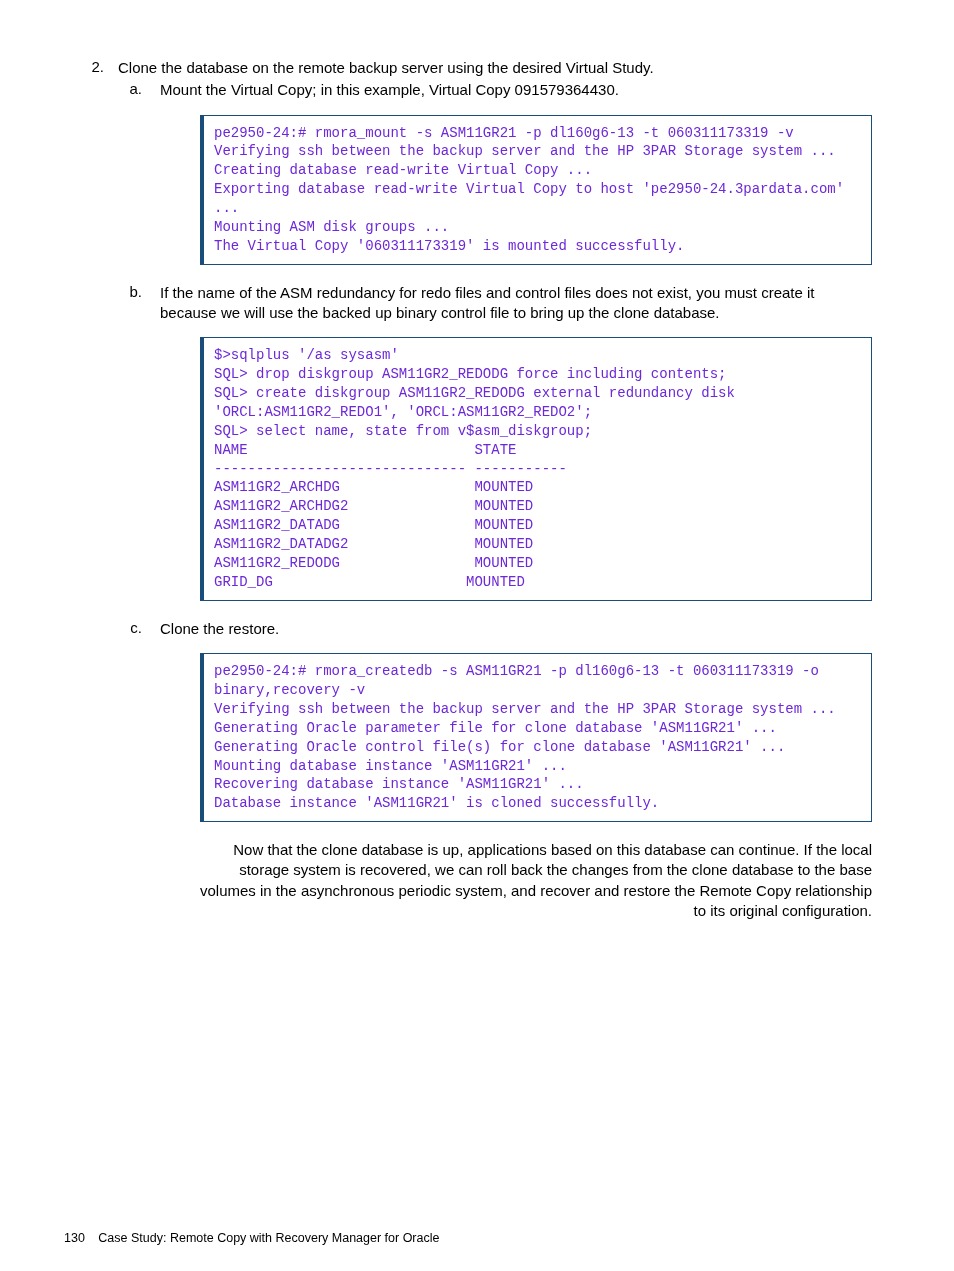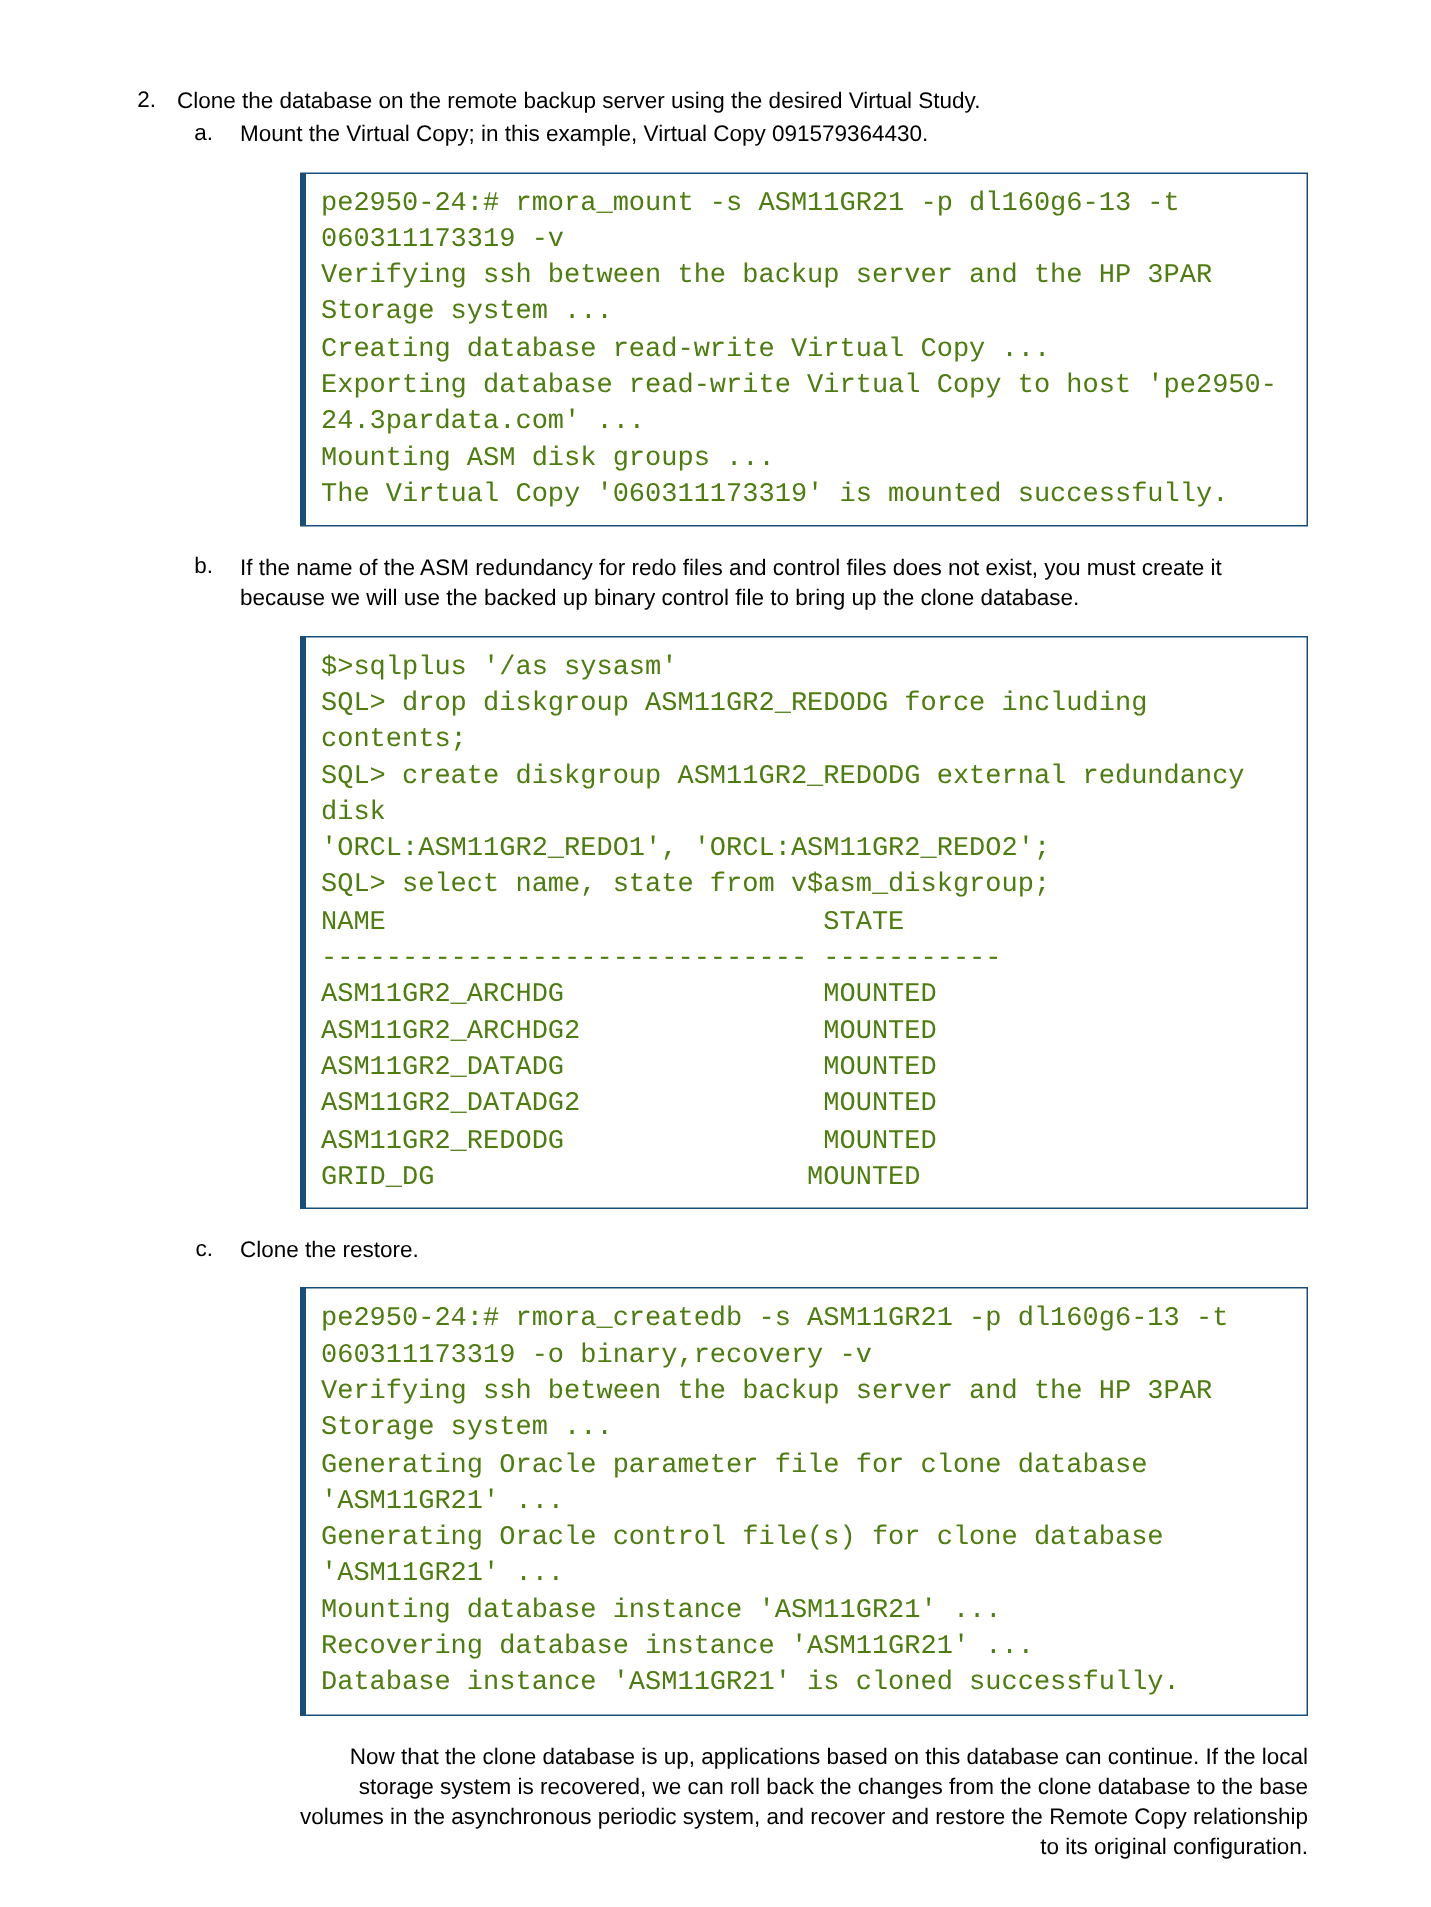--- a/index.html
+++ b/index.html
@@ -38,25 +38,25 @@
     padding-right: 18px;
     flex-shrink: 0;
   }
   .entry-text { flex: 1; line-height: 1.35; }
   .code-block {
     margin: 14px 0 18px 118px;
     border: 1px solid #1a4e7a;
     border-left: 4px solid #1a4e7a;
     padding: 8px 10px;
     font-family: "Courier New", Courier, monospace;
-    font-size: 18px;
+    font-size: 14px;
     line-height: 1.35;
     white-space: pre-wrap;
     word-break: break-word;
-    color: #4d7c0f;
+    color: #6d28d9;
   }
   .para {
     margin: 14px 0 0 118px;
     line-height: 1.35;
     text-align: right;
   }
   .footer {
     position: absolute;
     bottom: 26px;
     left: 64px;
@@ -114,14 +114,18 @@
   <div class="code-block">pe2950-24:# rmora_createdb -s ASM11GR21 -p dl160g6-13 -t 060311173319 -o binary,recovery -v
 Verifying ssh between the backup server and the HP 3PAR Storage system ...
 Generating Oracle parameter file for clone database 'ASM11GR21' ...
 Generating Oracle control file(s) for clone database 'ASM11GR21' ...
 Mounting database instance 'ASM11GR21' ...
 Recovering database instance 'ASM11GR21' ...
 Database instance 'ASM11GR21' is cloned successfully.</div>
 
   <div class="para">Now that the clone database is up, applications based on this database can continue. If the local storage system is recovered, we can roll back the changes from the clone database to the base volumes in the asynchronous periodic system, and recover and restore the Remote Copy relationship to its original configuration.</div>
 
+  <div class="footer">
+    <span class="pgnum">130</span>
+    <span>Case Study: Remote Copy with Recovery Manager for Oracle</span>
+  </div>
 
 </div>
 
 </body></html>

